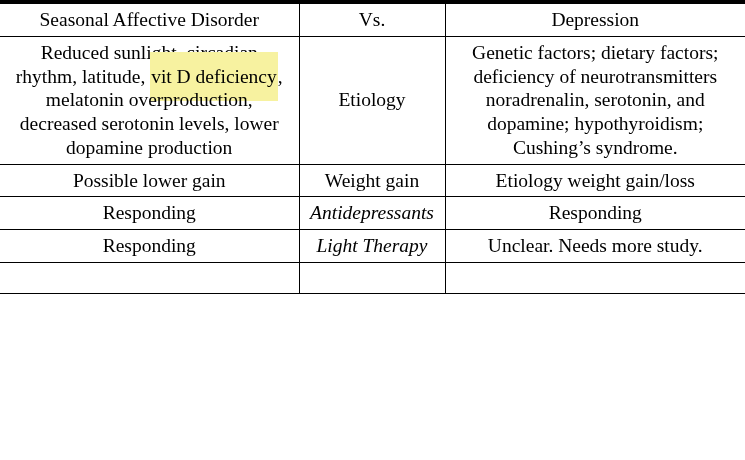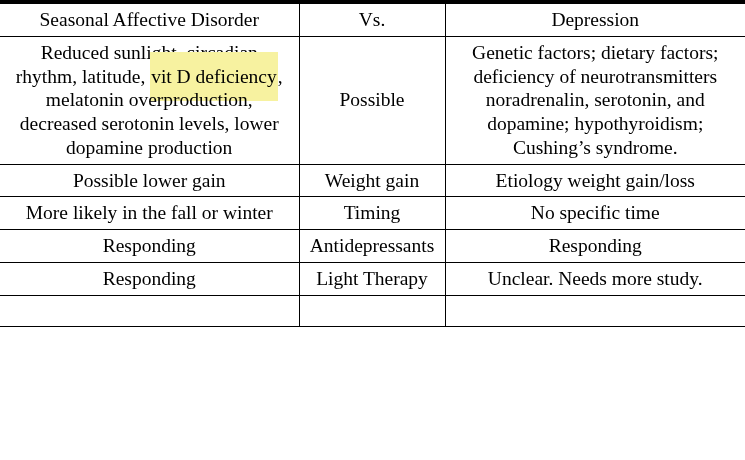--- a/index.html
+++ b/index.html
@@ -71,20 +71,21 @@
   mark.hl {
     background: #f7f2a0;
     color: #000000;
     padding: 14px 1px;
   }
   .clipped {
     display: block;
     white-space: nowrap;
     overflow: hidden;
     text-overflow: clip;
+    font-style: italic;
   }
   .tail-row td {
     border-bottom: none;
     height: 22px;
     padding: 0;
   }
 </style>
 </head>
 <body>
 
@@ -100,36 +101,31 @@
       <tr>
         <th class="col1">Seasonal Affective Disorder</th>
         <th class="col2">Vs.</th>
         <th class="col3">Depression</th>
       </tr>
     </thead>
     <tbody>
 
       <tr>
         <td class="col1 left-block"><span>Reduced sunlight, circadian rhythm, latitude, </span><mark class="hl">vit D deficiency</mark><span>, melatonin overproduction, decreased serotonin levels, lower dopamine production</span></td>
-        <td class="col2">Possible</td>
+        <td class="col2">Etiology</td>
         <td class="col3">Genetic factors; dietary factors; deficiency of neurotransmitters noradrenalin, serotonin, and dopamine; hypothyroidism; Cushing’s syndrome.</td>
       </tr>
 
 
       <tr>
         <td class="col1">Possible lower gain</td>
         <td class="col2">Weight gain</td>
         <td class="col3">Etiology weight gain/loss</td>
       </tr>
 
-      <tr>
-        <td class="col1">More likely in the fall or winter</td>
-        <td class="col2">Timing</td>
-        <td class="col3">No specific time</td>
-      </tr>
 
       <tr>
         <td class="col1">Responding</td>
         <td class="col2">
             <span class="clipped">Antidepressants</span>
           </td>
         <td class="col3">Responding</td>
       </tr>
 
       <tr>

